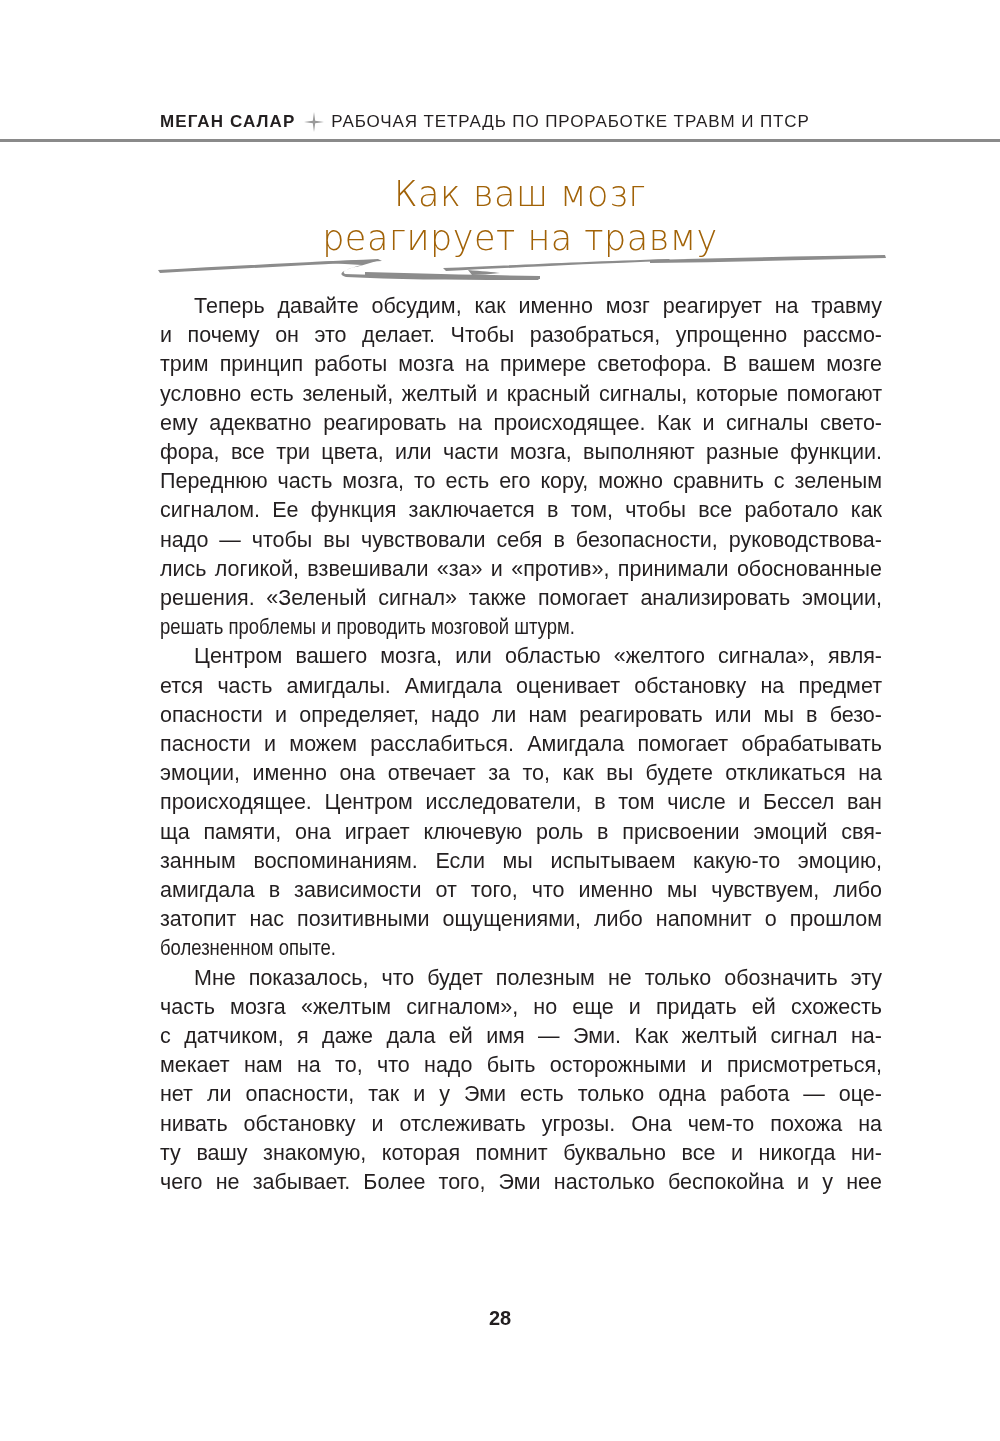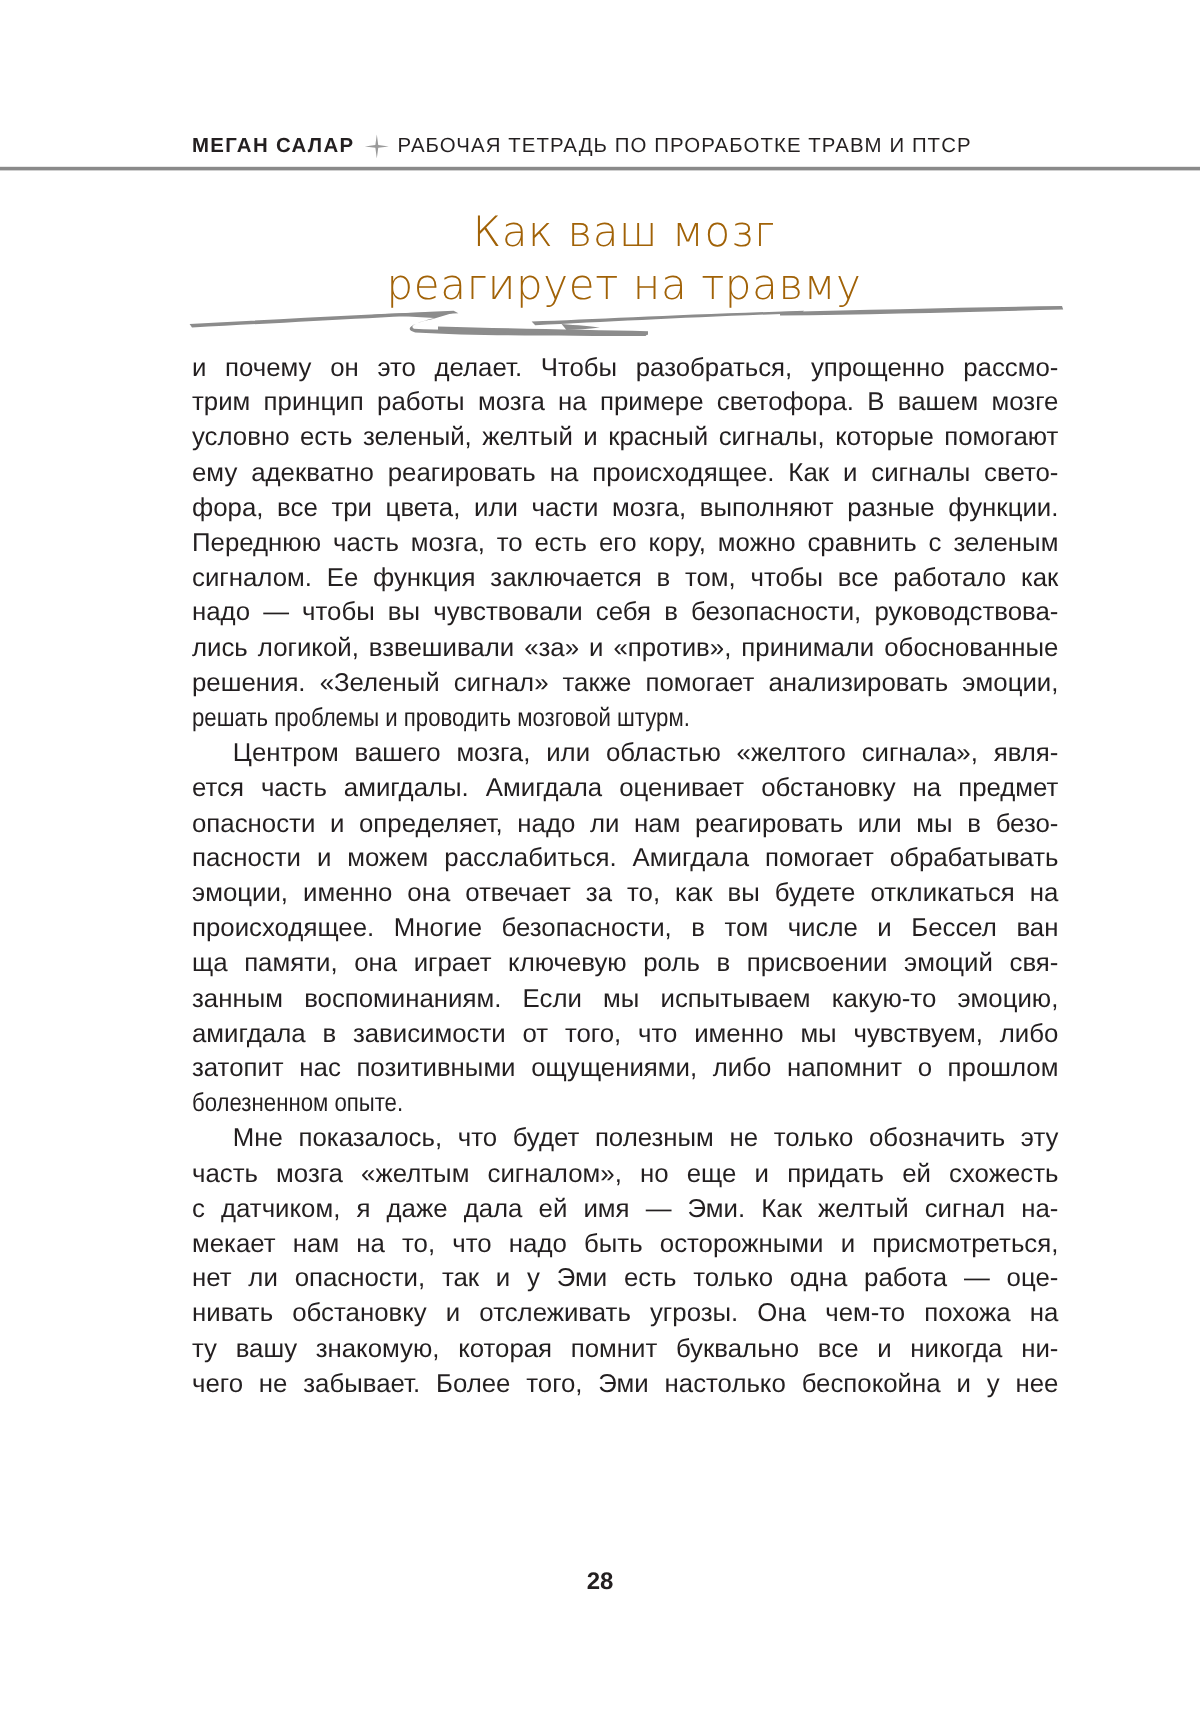--- a/index.html
+++ b/index.html
@@ -132,39 +132,40 @@
   <path d="M8 18 C 80 14, 160 10, 228 7 L 232 9 C 180 12, 100 16, 10 21 Z" fill="#8c8c8c"></path>
   <path d="M160 10 C 190 9, 210 8, 230 8 L 210 14 C 200 16, 190 19, 195 22 C 240 24, 330 24, 390 26 L 388 28 C 320 28, 250 28, 196 25 C 185 22, 195 17, 212 13 Z" fill="#8c8c8c"></path>
   <path d="M293 16 C 350 14, 420 10, 520 7 L 518 9 C 430 12, 360 16, 296 19 Z" fill="#8c8c8c"></path>
   <path d="M318 18 C 330 19, 345 20, 350 21 C 340 22, 330 23, 322 23 Z" fill="#8c8c8c"></path>
   <path d="M500 8 C 580 6, 660 4, 735 3 L 736 6 C 660 8, 580 10, 500 11 Z" fill="#8c8c8c"></path>
   <path d="M215 20 C 280 22, 340 23, 390 24 L 390 27 C 330 27, 270 26, 215 23 Z" fill="#8c8c8c"></path>
 </svg>
 
 <div class="body-text">
   <div class="para">
+    <span class="line first" style="display: block; text-align-last: justify;">Теперь давайте обсудим, как именно мозг реагирует на травму</span>
     <span class="line" style="display: block; text-align-last: justify;">и почему он это делает. Чтобы разобраться, упрощенно рассмо-</span>
     <span class="line" style="display: block; text-align-last: justify;">трим принцип работы мозга на примере светофора. В вашем мозге</span>
     <span class="line" style="display: block; text-align-last: justify;">условно есть зеленый, желтый и красный сигналы, которые помогают</span>
     <span class="line" style="display: block; text-align-last: justify;">ему адекватно реагировать на происходящее. Как и сигналы свето-</span>
     <span class="line" style="display: block; text-align-last: justify;">фора, все три цвета, или части мозга, выполняют разные функции.</span>
     <span class="line" style="display: block; text-align-last: justify;">Переднюю часть мозга, то есть его кору, можно сравнить с зеленым</span>
     <span class="line" style="display: block; text-align-last: justify;">сигналом. Ее функция заключается в том, чтобы все работало как</span>
     <span class="line" style="display: block; text-align-last: justify;">надо — чтобы вы чувствовали себя в безопасности, руководствова-</span>
     <span class="line" style="display: block; text-align-last: justify;">лись логикой, взвешивали «за» и «против», принимали обоснованные</span>
     <span class="line" style="display: block; text-align-last: justify;">решения. «Зеленый сигнал» также помогает анализировать эмоции,</span>
     <span class="line last" style="display: block; text-align-last: left; transform: scaleX(0.86); width: 839.535px;">решать проблемы и проводить мозговой штурм.</span>
   </div>
   <div class="para">
     <span class="line first" style="display: block; text-align-last: justify;">Центром вашего мозга, или областью «желтого сигнала», явля-</span>
     <span class="line" style="display: block; text-align-last: justify;">ется часть амигдалы. Амигдала оценивает обстановку на предмет</span>
     <span class="line" style="display: block; text-align-last: justify;">опасности и определяет, надо ли нам реагировать или мы в безо-</span>
     <span class="line" style="display: block; text-align-last: justify;">пасности и можем расслабиться. Амигдала помогает обрабатывать</span>
     <span class="line" style="display: block; text-align-last: justify;">эмоции, именно она отвечает за то, как вы будете откликаться на</span>
-    <span class="line" style="display: block; text-align-last: justify;">происходящее. Многие безопасности, в том числе и Бессел ван</span>
+    <span class="line" style="display: block; text-align-last: justify;">происходящее. Центром исследователи, в том числе и Бессел ван</span>
     <span class="line" style="display: block; text-align-last: justify;">ща памяти, она играет ключевую роль в присвоении эмоций свя-</span>
     <span class="line" style="display: block; text-align-last: justify;">занным воспоминаниям. Если мы испытываем какую-то эмоцию,</span>
     <span class="line" style="display: block; text-align-last: justify;">амигдала в зависимости от того, что именно мы чувствуем, либо</span>
     <span class="line" style="display: block; text-align-last: justify;">затопит нас позитивными ощущениями, либо напомнит о прошлом</span>
     <span class="line last" style="display: block; text-align-last: left; transform: scaleX(0.86); width: 839.535px;">болезненном опыте.</span>
   </div>
   <div class="para">
     <span class="line first" style="display: block; text-align-last: justify;">Мне показалось, что будет полезным не только обозначить эту</span>
     <span class="line" style="display: block; text-align-last: justify;">часть мозга «желтым сигналом», но еще и придать ей схожесть</span>
     <span class="line" style="display: block; text-align-last: justify;">с датчиком, я даже дала ей имя — Эми. Как желтый сигнал на-</span>

